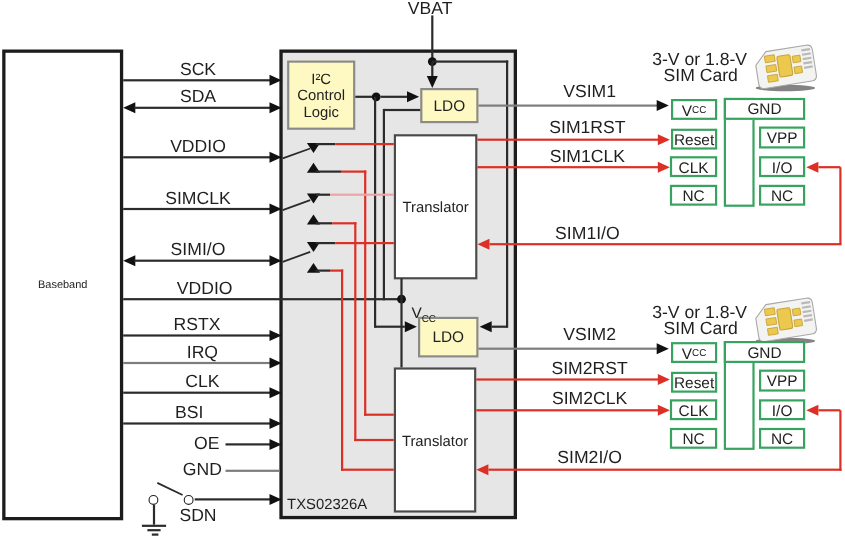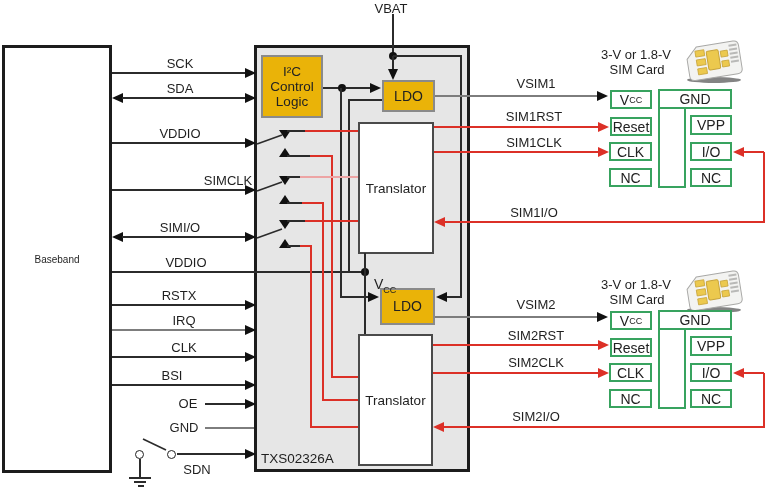--- a/index.html
+++ b/index.html
@@ -20,23 +20,23 @@
   .ar.reda{border-left-color:#dc3027;}
   .al.reda{border-right-color:#dc3027;}
   
   .td{position:absolute;width:0;height:0;border-left:6px solid transparent;
       border-right:6px solid transparent;border-top:9px solid #111;}
   .tu{position:absolute;width:0;height:0;border-left:6px solid transparent;
       border-right:6px solid transparent;border-bottom:9px solid #111;}
   .dot{position:absolute;width:8px;height:8px;border-radius:50%;background:#111;}
   .oc{position:absolute;width:9px;height:9px;border-radius:50%;border:1.5px solid #222;
       background:#fff;box-sizing:border-box;}
-  .lb{position:absolute;font-size:13px;color:#1f1f1f;white-space:nowrap;
+  .lb{position:absolute;font-size:16px;color:#1f1f1f;white-space:nowrap;
       transform:translateX(-50%);line-height:15px;}
-  .blk{position:absolute;background:#eab308;border:2px solid #8a8a8a;box-sizing:border-box;
+  .blk{position:absolute;background:#fef9c3;border:2px solid #8a8a8a;box-sizing:border-box;
        display:flex;align-items:center;justify-content:center;flex-direction:column;
        font-size:13.5px;color:#222;text-align:center;line-height:15px;}
   .tblk{border:2px solid #4a4a4a;}
   .pin{position:absolute;border:2px solid #38a35f;background:#fff;box-sizing:border-box;
        display:flex;align-items:center;justify-content:center;font-size:14px;color:#222;}
   .pin sub,.vccsub{font-size:9px;}
   .ovl{position:absolute;left:0;top:0;pointer-events:none;}
   .gbar{position:absolute;height:2px;background:#2b2b2b;}
 </style>
 </head>
@@ -104,21 +104,21 @@
 
   <div class="lb" style="left:180px;top:81px;">SDA</div>
   <div class="al" style="left:112px;top:93px;"></div>
   <div class="hline" style="left:122px;top:97px;width:124px;"></div>
   <div class="ar" style="left:245px;top:93px;"></div>
 
   <div class="lb" style="left:180px;top:126px;">VDDIO</div>
   <div class="hline" style="left:112px;top:142px;width:134px;"></div>
   <div class="ar" style="left:245px;top:138px;"></div>
 
-  <div class="lb" style="left:180px;top:173px;margin-left:48px;">SIMCLK</div>
+  <div class="lb" style="left:180px;top:173px;">SIMCLK</div>
   <div class="hline" style="left:112px;top:189px;width:134px;"></div>
   <div class="ar" style="left:245px;top:185px;"></div>
 
   <div class="lb" style="left:180px;top:220px;">SIMI/O</div>
   <div class="al" style="left:112px;top:232px;"></div>
   <div class="hline" style="left:122px;top:236px;width:124px;"></div>
   <div class="ar" style="left:245px;top:232px;"></div>
 
   <div class="lb" style="left:186px;top:255px;">VDDIO</div>
 
@@ -138,21 +138,21 @@
   <div class="hline" style="left:112px;top:384px;width:134px;"></div>
   <div class="ar" style="left:245px;top:380px;"></div>
 
   <div class="lb" style="left:188px;top:396px;">OE</div>
   <div class="hline" style="left:205px;top:403px;width:41px;"></div>
   <div class="ar" style="left:245px;top:399px;"></div>
 
   <div class="lb" style="left:184px;top:420px;">GND</div>
   <div class="hline gray" style="left:205px;top:427px;width:49px;"></div>
 
-  <div class="lb" style="left:197px;top:462px;">SDN</div>
+  <div class="lb" style="left:180px;top:462px;">SDN</div>
   <div class="oc" style="left:135px;top:450px;"></div>
   <div class="oc" style="left:167px;top:450px;"></div>
   <div class="hline" style="left:177px;top:453px;width:69px;"></div>
   <div class="ar" style="left:245px;top:449px;"></div>
   <div class="vline" style="left:139px;top:459px;height:18px;"></div>
   <div class="gbar" style="left:129px;top:477px;width:22px;"></div>
   <div class="gbar" style="left:134px;top:481px;width:12px;"></div>
   <div class="gbar" style="left:138px;top:485px;width:6px;"></div>
 
   <div class="td" style="left:279px;top:130px;"></div>

